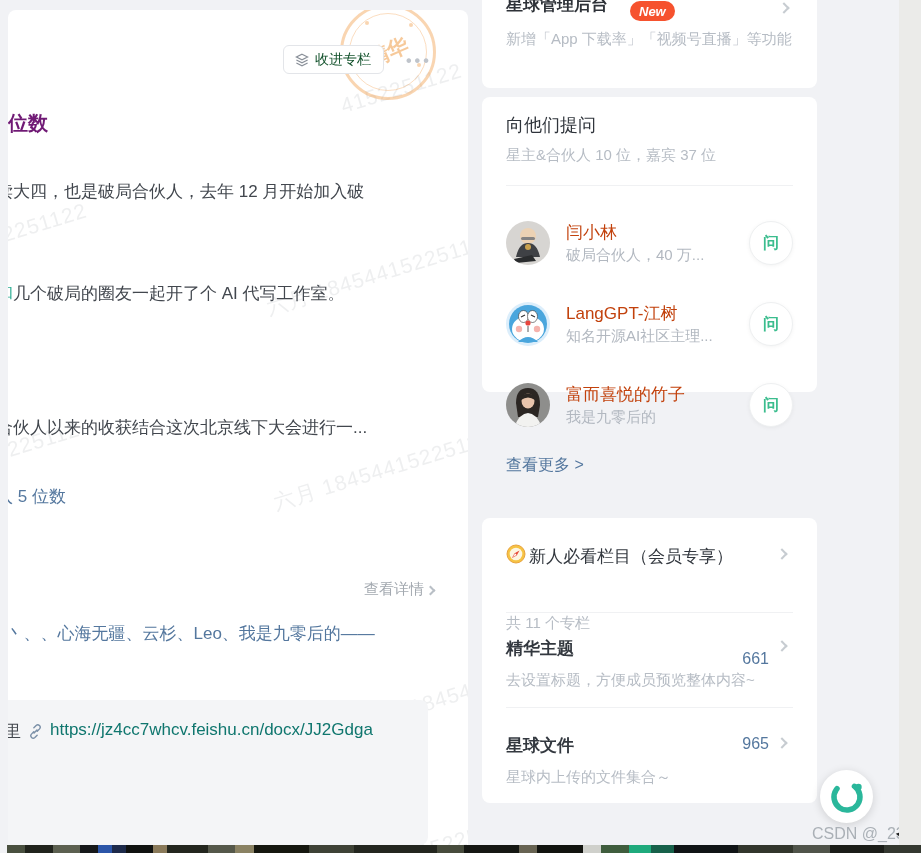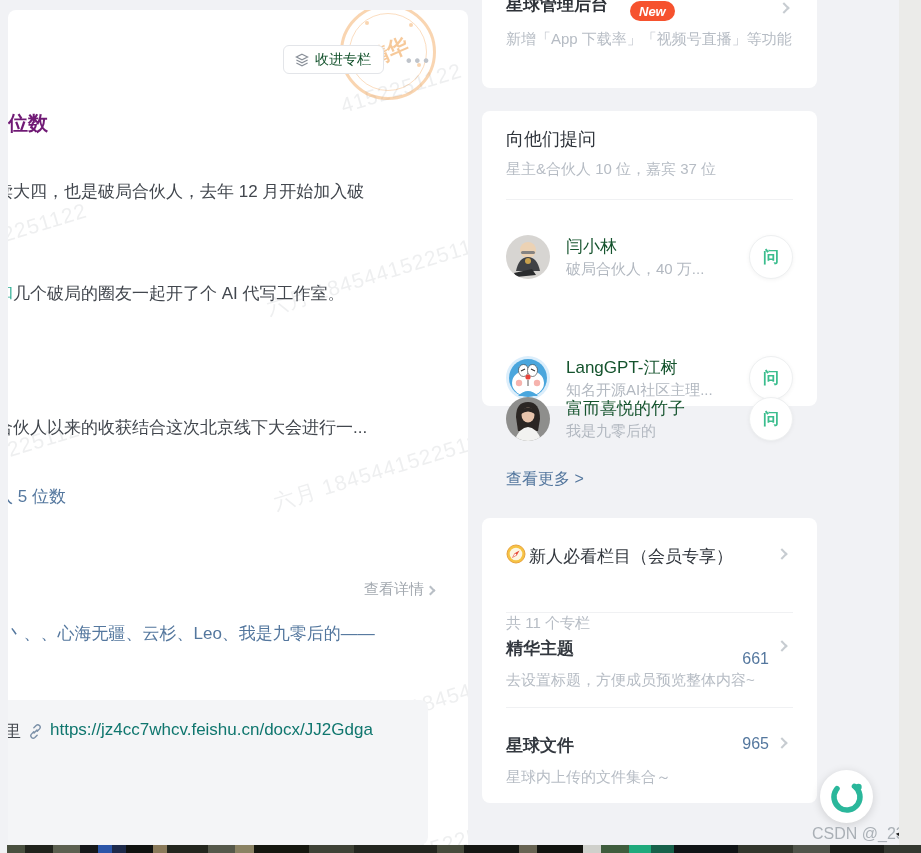--- a/index.html
+++ b/index.html
@@ -60,21 +60,21 @@
     padding:20px 14px 0 8px;
     font-size:17px; color:#42474e;
     display:flex; align-items:flex-start; gap:6px;
     cursor:pointer;
   }
   #quote-box .url { color:#0f766e; word-break:break-all; }
 
   
   .card { position:absolute; left:482px; width:335px; background:#fff; border-radius:8px; }
   #card-admin { top:0; height:88px; border-radius:0 0 8px 8px; }
-  #card-ask   { top:111px;  height:295px;text-decoration:underline; }
+  #card-ask   { top:97px;  height:295px;text-decoration:underline; }
   #card-cols  { top:518px; height:285px;padding-left:20px; }
 
   .chev {
     display:inline-block; width:8px; height:8px;
     border-top:2px solid #c7ccd1; border-right:2px solid #c7ccd1;
     transform:rotate(45deg);
   }
   .divider { position:absolute; left:24px; width:287px; height:1px; background:#f0f1f3; }
   .sub-gray { position:absolute; left:24px; font-size:15px; color:#b6bcc4; line-height:24px; }
   .steel { color:#54779e; }
@@ -85,21 +85,21 @@
     background:#f6522e; border-radius:10px;
     color:#fff; font-size:13px; font-weight:bold; font-style:italic;
     display:flex; align-items:center; position:absolute;
   }
   #admin-desc { top:27px; width:292px; }
 
   #ask-title { left:24px; top:16px; font-size:18px; color:#2f343b; font-weight:500; }
   #ask-sub { top:46px; }
   .member { position:absolute; left:24px; width:287px; height:44px; }
   .avatar { position:absolute; left:0; top:0; width:44px; height:44px; border-radius:50%; overflow:hidden; }
-  .m-name { position:absolute; left:60px; top:0; font-size:17px; color:#14532d; }
+  .m-name { position:absolute; left:60px; top:0; font-size:17px; color:#c2410c; }
   .m-desc { position:absolute; left:60px; top:25px; font-size:15px; color:#b2b8c0; white-space:nowrap; }
   .ask-btn {
     position:absolute; left:243px; top:0; width:44px; height:44px;
     background:#fff; border:1px solid #eef0f1; border-radius:50%;
     box-shadow:0 1px 4px rgba(0,0,0,0.05);
     display:flex; align-items:center; justify-content:center;
     font-size:16px; font-weight:bold; color:#3bbd8e; cursor:pointer;
   }
   #ask-more { position:absolute; left:24px; top:358px; font-size:16px; color:#54779e; cursor:pointer; }
 
@@ -213,21 +213,21 @@
         <path d="M10 36 Q13 22 22 22 Q31 22 34 36 Z" fill="#3f4145"></path>
         <path d="M8 38 L26 34 L30 40 L10 42 Z" fill="#2a2c2e"></path>
         <circle cx="22" cy="26" r="3" fill="#c9a14e"></circle>
       </svg>
     </div>
     <div class="m-name">闫小林</div>
     <div class="m-desc">破局合伙人，40 万...</div>
     <div class="ask-btn">问</div>
   </div>
 
-  <div class="member" style="top:205px;margin-top:40px;">
+  <div class="member" style="top:205px;">
     <div class="avatar">
       <svg width="44" height="44" viewBox="0 0 44 44">
         <rect width="44" height="44" fill="#dceefb"></rect>
         <circle cx="22" cy="22" r="19" fill="#4aa6dd"></circle>
         <ellipse cx="22" cy="27" rx="16" ry="13" fill="#ffffff"></ellipse>
         <ellipse cx="17.5" cy="14.5" rx="5" ry="6" fill="#ffffff" stroke="#333" stroke-width="0.6"></ellipse>
         <ellipse cx="26.5" cy="14.5" rx="5" ry="6" fill="#ffffff" stroke="#333" stroke-width="0.6"></ellipse>
         <path d="M15 15 l4 -2 M29 15 l-4 -2" stroke="#333" stroke-width="1.2" fill="none"></path>
         <circle cx="22" cy="21" r="2.6" fill="#e8453c"></circle>
         <circle cx="13" cy="27" r="3.2" fill="#f6b3ad"></circle>

